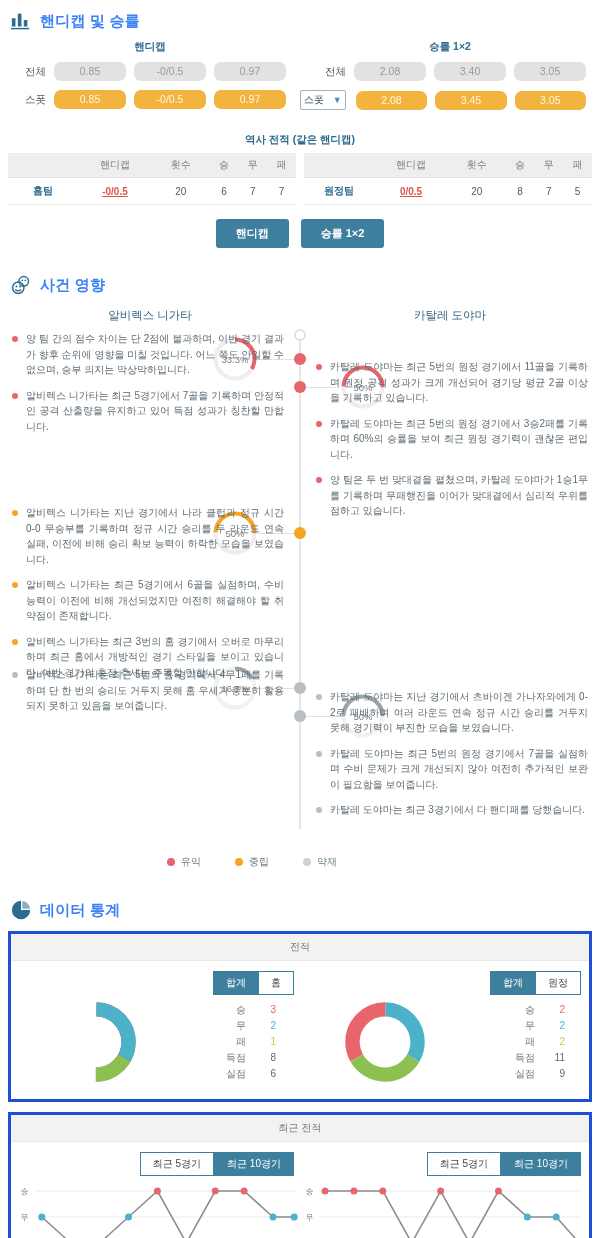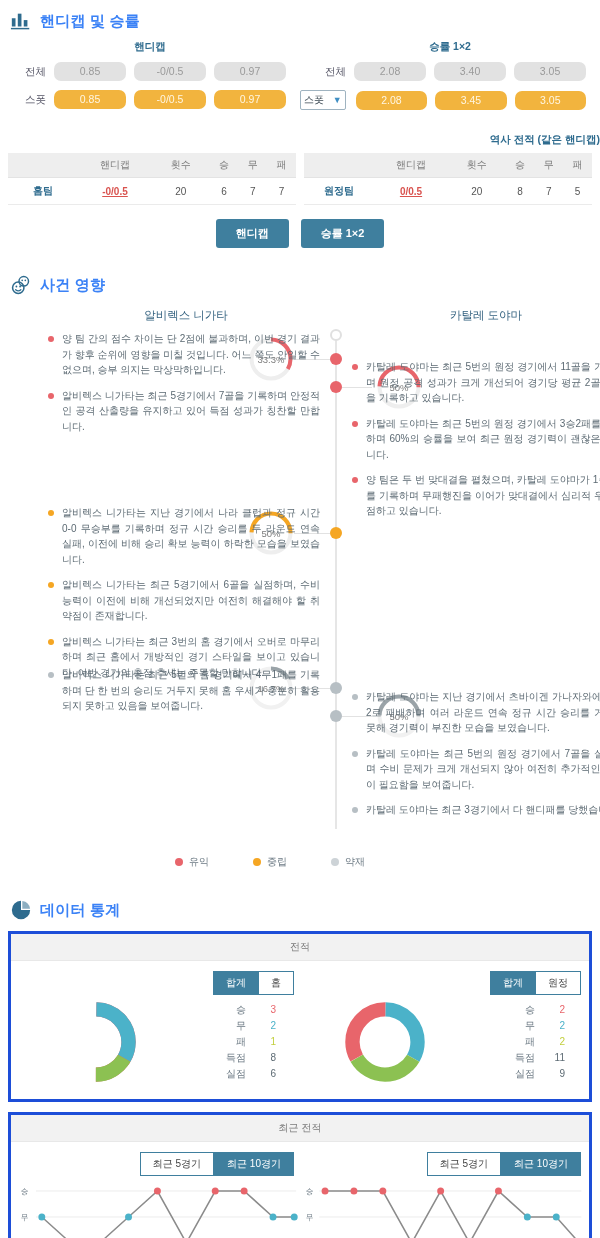--- a/index.html
+++ b/index.html
@@ -40,40 +40,40 @@
   .odds-cell.amber { background: #f2b43e; color: #fff6e2; }
   .spot-select {
     width: 46px; height: 20px; border: 1px solid #9fb3c0; border-radius: 2px;
     background: #fff; font-size: 10px; color: #3d4a54;
     display: flex; align-items: center; justify-content: space-between;
     padding: 0 3px; margin-right: 2px;
   }
   .caret { color: #3f8fc4; font-size: 9px; }
 
   
-  .hist-title { text-align:right; font-size:10.5px; font-weight:bold;
+  .hist-title { text-align:center; font-size:10.5px; font-weight:bold;
                 color:#2e6b8e; padding: 10px 0 6px 0; }
   .hist-wrap { display:flex; width:600px; gap:8px; padding: 0 8px; }
   .hist-tbl { width: 288px; border-collapse: collapse; font-size: 10px; }
   .hist-tbl th {
     background:#eeeeee; color:#7b7b7b; font-weight:normal;
     padding: 5px 0; border-bottom: 1px solid #e3e3e3; text-align:center;
   }
   .hist-tbl td { padding: 6px 0; text-align:center; border-bottom: 1px solid #ebebeb;
                  color:#555; }
   .hist-tbl td.team { font-weight:bold; color:#2e6b8e; }
   .hist-tbl td.hcp { color:#d9534f; text-decoration: underline; font-weight:bold; }
   .tab-row { display:flex; justify-content:center; gap:12px; padding: 14px 0 16px 0; }
   .tab-btn {
     background:#3f7f9e; color:#fff; font-size:11px; font-weight:bold;
     border:none; border-radius:3px; padding: 7px 20px; cursor:pointer;
   }
 
   
-  .tl { position: relative; width: 504px; padding-bottom: 6px; padding-left: 36px; }
+  .tl { position: relative; width: 504px; padding-bottom: 6px; }
   .tl-names { display:flex; width:600px; padding: 6px 0 4px 0; }
   .tl-name { width:300px; text-align:center; font-size:11.5px; color:#33617f; }
   .tl-body { position: relative; width:600px; }
   .tl-axis {
     position:absolute; left:299px; top: 8px; bottom: 18px; width:2px;
     background:#e6e6e6;
   }
   .tl-axis-cap {
     position:absolute; left:294px; top:2px; width:12px; height:12px;
     border:2px solid #e0e0e0; border-radius:50%; background:#fff;
@@ -95,21 +95,21 @@
     font-size:10px; line-height:1.55; color:#5c6a73; text-align:justify;
   }
   .bul li:before {
     content:""; position:absolute; left:0; top:5px;
     width:6px; height:6px; border-radius:50%;
   }
   .bul.red li:before { background:#e8656b; }
   .bul.amber li:before { background:#f5a623; }
   .bul.grey li:before { background:#b7bfc4; }
 
-  .legend { display:flex; justify-content:center; gap:44px; padding: 8px 0 14px 0; }
+  .legend { display:flex; justify-content:center; gap:34px; padding: 8px 0 14px 0; }
   .legend-item { display:flex; align-items:center; gap:6px; font-size:10px; color:#6c7a84; }
   .dot { width:8px; height:8px; border-radius:50%; }
 
   
   .panel { margin: 4px 8px 10px 8px; border:3px solid #1d4ed8; background:#fff; }
   .panel-head {
     background:#f2f2f2; text-align:center; font-size:10px; color:#7b7b7b;
     padding: 6px 0; border-bottom:1px solid #e8e8e8;
   }
   .panel-body { display:flex; }

